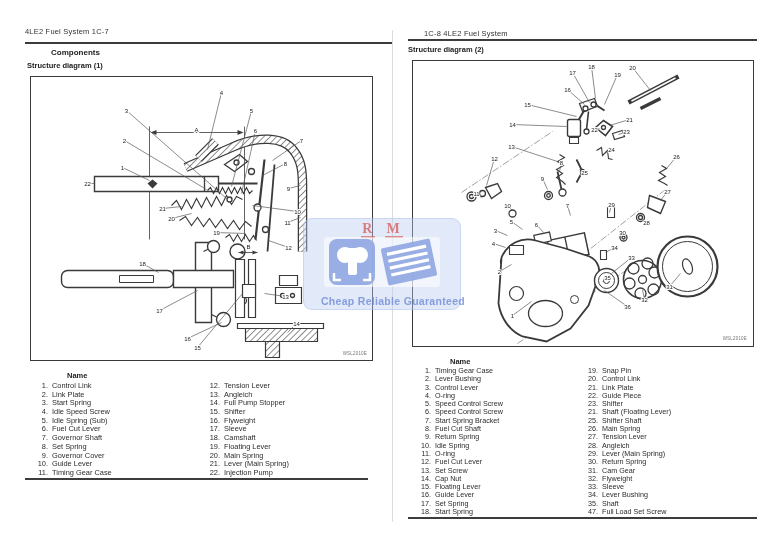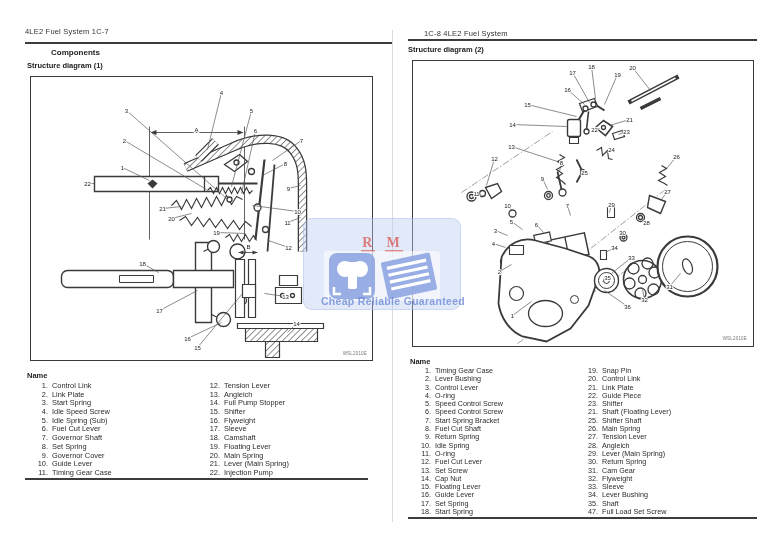--- a/index.html
+++ b/index.html
@@ -4,39 +4,39 @@
 <style>
   html,body{margin:0;padding:0;background:#fff;}
   #canvas{position:relative;width:768px;height:545px;background:#fff;overflow:hidden;
           font-family:"Liberation Sans",sans-serif;color:#2b2b2b;}
   .abs{position:absolute;}
   .hdr{font-size:7.5px;color:#333;letter-spacing:.2px;}
   .rule{height:1.5px;background:#3c3c3c;}
   .sect{font-size:8px;font-weight:bold;color:#222;margin-left:24px;}
   .dtitle{font-size:7.5px;font-weight:bold;color:#222;}
   .frame{border:1.5px solid #3a3a3a;background:#fff;}
-  .name-h{font-size:7.5px;font-weight:bold;color:#222;}
+  .name-h{font-size:7.5px;font-weight:bold;color:#222;margin-left:40px;}
   .plist{display:flex;flex-direction:column;}
   .prow{display:flex;align-items:baseline;}
   .prow-l{height:8.7px;font-size:7.4px;}
   .prow-r{height:8.3px;font-size:7.2px;}
   .pnum{width:15px;text-align:right;margin-right:4px;flex:none;color:#2b2b2b;}
   .plabel{white-space:nowrap;color:#2b2b2b;}
   .dcode{font-size:4.5px;color:#777;letter-spacing:.2px;}
   .pagesplit{width:1px;background:rgba(60,60,60,.18);}
   svg{display:block;}
   svg line,svg path,svg polyline,svg polygon,svg rect,svg circle,svg ellipse{vector-effect:non-scaling-stroke;}
   .callout{font:6px "Liberation Sans",sans-serif;fill:#222;text-anchor:middle;
            paint-order:stroke;stroke:#fff;stroke-width:2px;stroke-linejoin:round;}
   .leader{stroke:#5a5a5a;stroke-width:.7;}
   
   #wm{left:303px;top:218px;width:158px;height:92px;border-radius:9px;
       background:rgba(187,203,240,.42);box-shadow:0 0 0 1px rgba(160,180,230,.35) inset;
       pointer-events:none;z-index:5;display:flex;flex-direction:column;align-items:center;}
-  .wm-rm{margin-top:18px;font-family:"Liberation Serif",serif;font-weight:bold;
+  .wm-rm{margin-top:4px;font-family:"Liberation Serif",serif;font-weight:bold;
          font-size:14px;color:rgba(217,95,95,.8);letter-spacing:2px;line-height:14px;}
   .wm-rm span{border-bottom:2px solid rgba(217,95,95,.7);padding:0 1px;margin:0 5px;}
   .wm-tag{position:absolute;bottom:3px;width:100%;text-align:center;font-size:10.5px;
           font-weight:bold;color:rgba(108,136,214,.78);letter-spacing:.3px;padding-left:22px;}
 </style>
 </head>
 <body>
 
 <div id="canvas">
 

